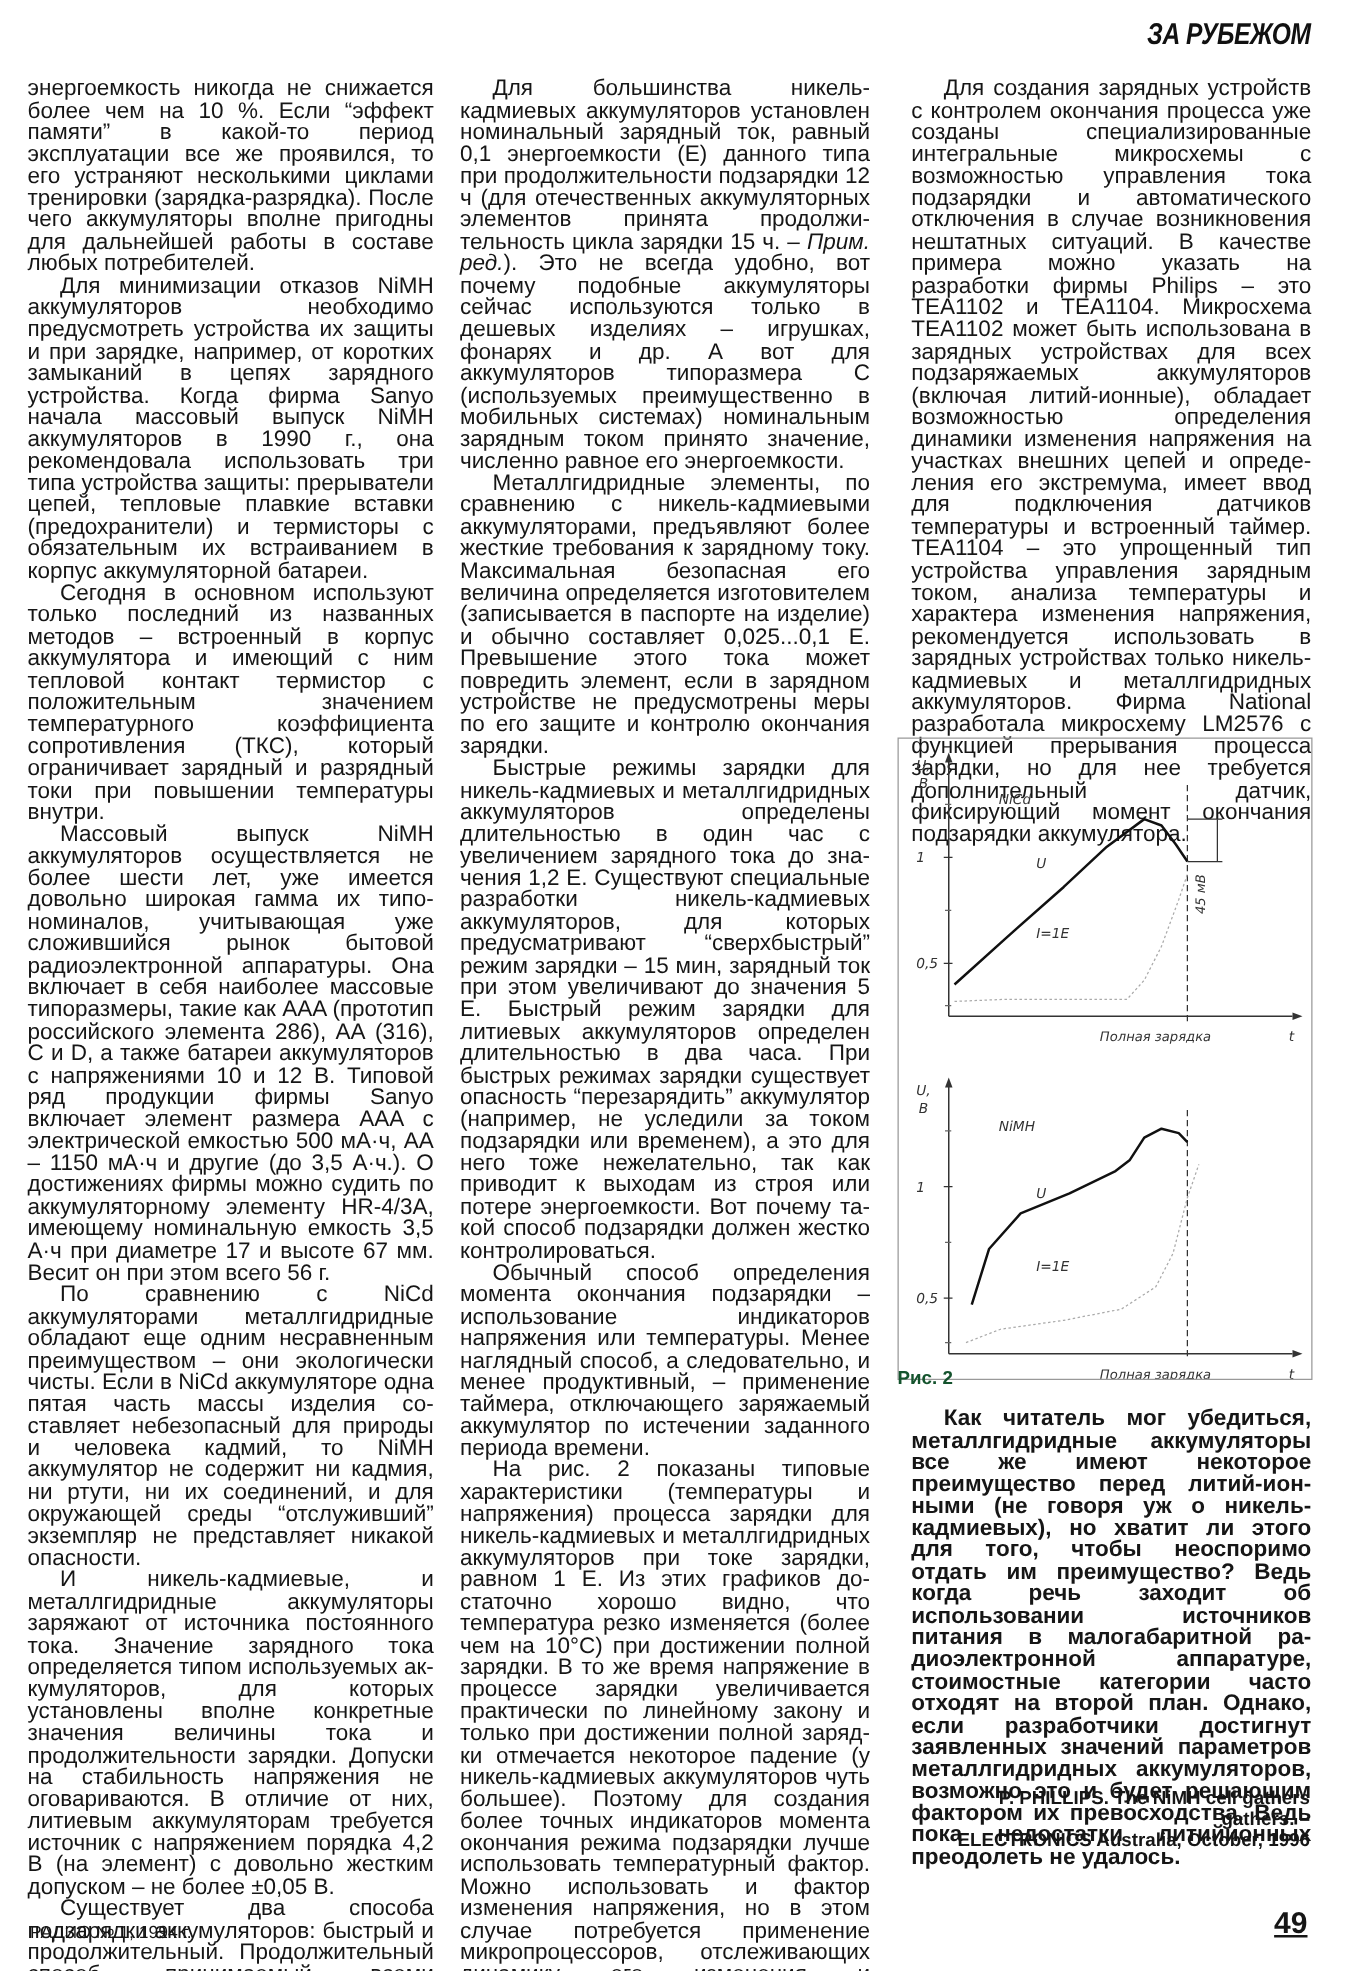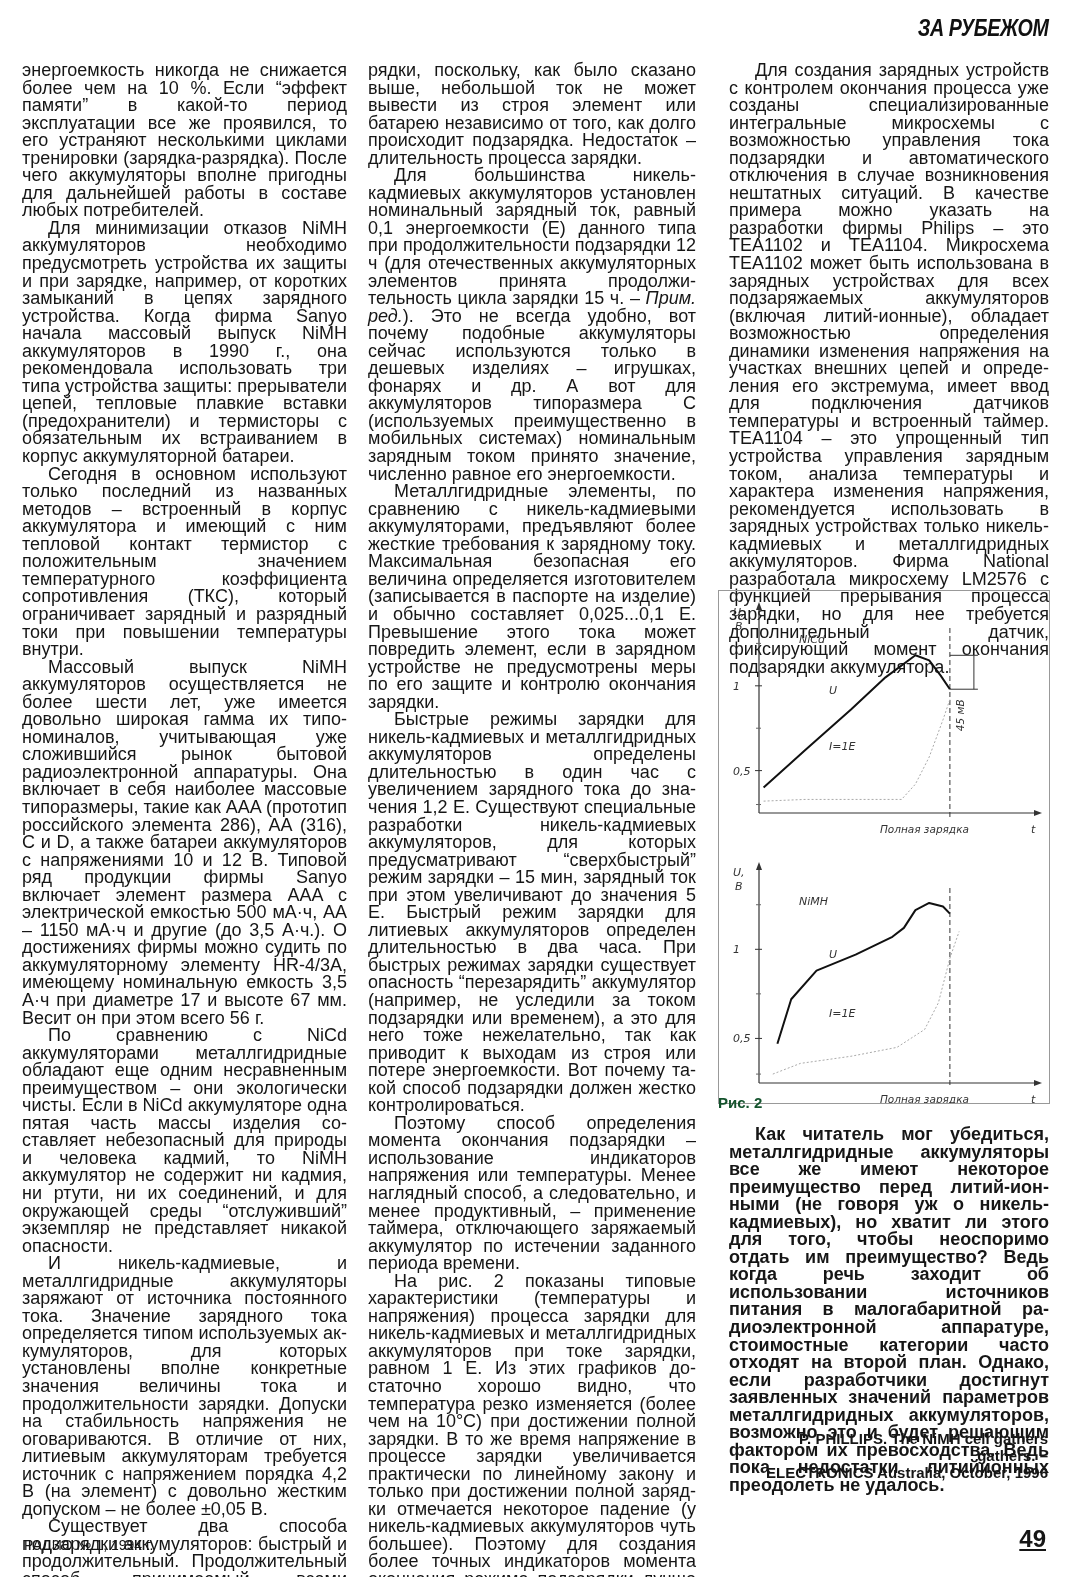--- a/index.html
+++ b/index.html
@@ -36,25 +36,24 @@
   <p class="cont">энергоемкость никогда не снижается бо­лее чем на 10 %. Если “эффект памяти” в какой-то период эксплуатации все же про­явился, то его устраняют несколькими циклами тренировки (зарядка-разрядка). После чего аккумуляторы вполне пригод­ны для дальнейшей работы в составе лю­бых потребителей.</p>
   <p>Для минимизации отказов NiMH акку­муляторов необходимо предусмотреть ус­тройства их защиты и при зарядке, напри­мер, от коротких замыканий в цепях за­рядного устройства. Когда фирма Sanyo начала массовый выпуск NiMH аккумуля­торов в 1990 г., она рекомендовала ис­пользовать три типа устройства защиты: прерыватели цепей, тепловые плавкие вставки (предохранители) и термисторы с обязательным их встраиванием в корпус аккумуляторной батареи.</p>
   <p>Сегодня в основном используют толь­ко последний из названных методов – встроенный в корпус аккумулятора и име­ющий с ним тепловой контакт термистор с положительным значением температур­ного коэффициента сопротивления (ТКС), который ограничивает зарядный и раз­рядный токи при повышении температуры внутри.</p>
   <p>Массовый выпуск NiMH аккумуляторов осуществляется не более шести лет, уже имеется довольно широкая гамма их типо­номиналов, учитывающая уже сложив­шийся рынок бытовой радиоэлектронной аппаратуры. Она включает в себя наибо­лее массовые типоразмеры, такие как AAA (прототип российского элемента 286), AA (316), C и D, а также батареи аккумуля­торов с напряжениями 10 и 12 В. Типовой ряд продукции фирмы Sanyo включает элемент размера AAA с электрической ем­костью 500 мА·ч, AA – 1150 мА·ч и другие (до 3,5 А·ч.). О достижениях фирмы можно судить по аккумуляторному элементу HR-4/3A, имеющему номинальную емкость 3,5 А·ч при диаметре 17 и высоте 67 мм. Весит он при этом всего 56 г.</p>
   <p>По сравнению с NiCd аккумуляторами металлгидридные обладают еще одним несравненным преимуществом – они эко­логически чисты. Если в NiCd аккумулято­ре одна пятая часть массы изделия со­ставляет небезопасный для природы и че­ловека кадмий, то NiMH аккумулятор не содержит ни кадмия, ни ртути, ни их со­единений, и для окружающей среды “от­служивший” экземпляр не представляет никакой опасности.</p>
   <p>И никель-кадмиевые, и металлгидрид­ные аккумуляторы заряжают от источника постоянного тока. Значение зарядного то­ка определяется типом используемых ак­кумуляторов, для которых установлены вполне конкретные значения величины то­ка и продолжительности зарядки. Допуски на стабильность напряжения не оговари­ваются. В отличие от них, литиевым акку­муляторам требуется источник с напряже­нием порядка 4,2 В (на элемент) с доволь­но жестким допуском – не более ±0,05 В.</p>
   <p>Существует два способа подзарядки аккумуляторов: быстрый и продолжитель­ный. Продолжительный способ, принима­емый всеми изготовителями аккумулято­ров как основной, выполняется неболь­шим по величине током, безопасным для элементов в случае нарушения временно­го режима (хотя последнее и не рекомен­дуется). Большое преимущество этого способа в том, что не требуется никаких устройств индикации окончания подза-</p>
 </div>
 
 <div class="col" id="col2">
-  <p class="cont">рядки, поскольку, как было сказано выше, небольшой ток не может вывести из строя элемент или батарею независимо от того, как долго происходит подзарядка. Недо­статок – длительность процесса зарядки.</p>
   <p><span>Для большинства никель-кадмиевых ак­кумуляторов установлен номинальный за­рядный ток, равный 0,1 энергоемкости (E) данного типа при продолжительности под­зарядки 12 ч (для отечественных аккуму­ляторных элементов принята продолжи­тельность цикла зарядки 15 ч. – </span><span class="it">Прим. ред.</span><span>). Это не всегда удобно, вот почему по­добные аккумуляторы сейчас использую­тся только в дешевых изделиях – игрушках, фонарях и др. А вот для аккумуляторов ти­поразмера C (используемых преимущест­венно в мобильных системах) номиналь­ным зарядным током принято значение, численно равное его энергоемкости.</span></p>
   <p>Металлгидридные элементы, по срав­нению с никель-кадмиевыми аккумулято­рами, предъявляют более жесткие требо­вания к зарядному току. Максимальная безопасная его величина определяется изготовителем (записывается в паспорте на изделие) и обычно составляет 0,025...0,1 E. Превышение этого тока мо­жет повредить элемент, если в зарядном устройстве не предусмотрены меры по его защите и контролю окончания зарядки.</p>
   <p>Быстрые режимы зарядки для никель-кадмиевых и металлгидридных аккумуля­торов определены длительностью в один час с увеличением зарядного тока до зна­чения 1,2 E. Существуют специальные разработки никель-кадмиевых аккумуля­торов, для которых предусматривают “сверхбыстрый” режим зарядки – 15 мин, зарядный ток при этом увеличивают до значения 5 E. Быстрый режим зарядки для литиевых аккумуляторов определен длительностью в два часа. При быстрых режимах зарядки существует опасность “перезарядить” аккумулятор (например, не уследили за током подзарядки или вре­менем), а это для него тоже нежелатель­но, так как приводит к выходам из строя или потере энергоемкости. Вот почему та­кой способ подзарядки должен жестко контролироваться.</p>
-  <p>Поэтому способ определения момен­та окончания подзарядки – использова­ние индикаторов напряжения или темпе­ратуры. Менее наглядный способ, а сле­довательно, и менее продуктивный, – при­менение таймера, отключающего заряжа­емый аккумулятор по истечении заданно­го периода времени.</p>
+  <p>Обычный способ определения момен­та окончания подзарядки – использова­ние индикаторов напряжения или темпе­ратуры. Менее наглядный способ, а сле­довательно, и менее продуктивный, – при­менение таймера, отключающего заряжа­емый аккумулятор по истечении заданно­го периода времени.</p>
   <p>На рис. 2 показаны типовые характери­стики (температуры и напряжения) про­цесса зарядки для никель-кадмиевых и металлгидридных аккумуляторов при токе зарядки, равном 1 E. Из этих графиков до­статочно хорошо видно, что температура резко изменяется (более чем на 10°C) при достижении полной зарядки. В то же вре­мя напряжение в процессе зарядки увели­чивается практически по линейному зако­ну и только при достижении полной заряд­ки отмечается некоторое падение (у ни­кель-кадмиевых аккумуляторов чуть боль­шее). Поэтому для создания более точных индикаторов момента окончания режима подзарядки лучше использовать темпера­турный фактор. Можно использовать и фактор изменения напряжения, но в этом случае потребуется применение микропро­цессоров, отслеживающих динамику его изменения и определяющих точку переги­ба на характеристической кривой.</p>
 </div>
 
 <div class="col" id="col3-top">
   <p>Для создания зарядных устройств с контролем окончания процесса уже со­зданы специализированные интеграль­ные микросхемы с возможностью управ­ления тока подзарядки и автоматического отключения в случае возникновения не­штатных ситуаций. В качестве примера можно указать на разработки фирмы Philips – это TEA1102 и TEA1104. Микро­схема TEA1102 может быть использована в зарядных устройствах для всех подза­ряжаемых аккумуляторов (включая ли­тий-ионные), обладает возможностью оп­ределения динамики изменения напряже­ния на участках внешних цепей и опреде­ления его экстремума, имеет ввод для подключения датчиков температуры и встроенный таймер. TEA1104 – это упро­щенный тип устройства управления за­рядным током, анализа температуры и характера изменения напряжения, реко­мендуется использовать в зарядных уст­ройствах только никель-кадмиевых и ме­таллгидридных аккумуляторов. Фирма National разработала микросхему LM2576 с функцией прерывания процесса заряд­ки, но для нее требуется дополнительный датчик, фиксирующий момент окончания подзарядки аккумулятора.</p>
 </div>
 
 <div class="figure">
   <svg id="fig-svg" width="330" height="512">
       <line x1="40" y1="222" x2="40" y2="15" stroke="#333" stroke-width="1.2"></line>

